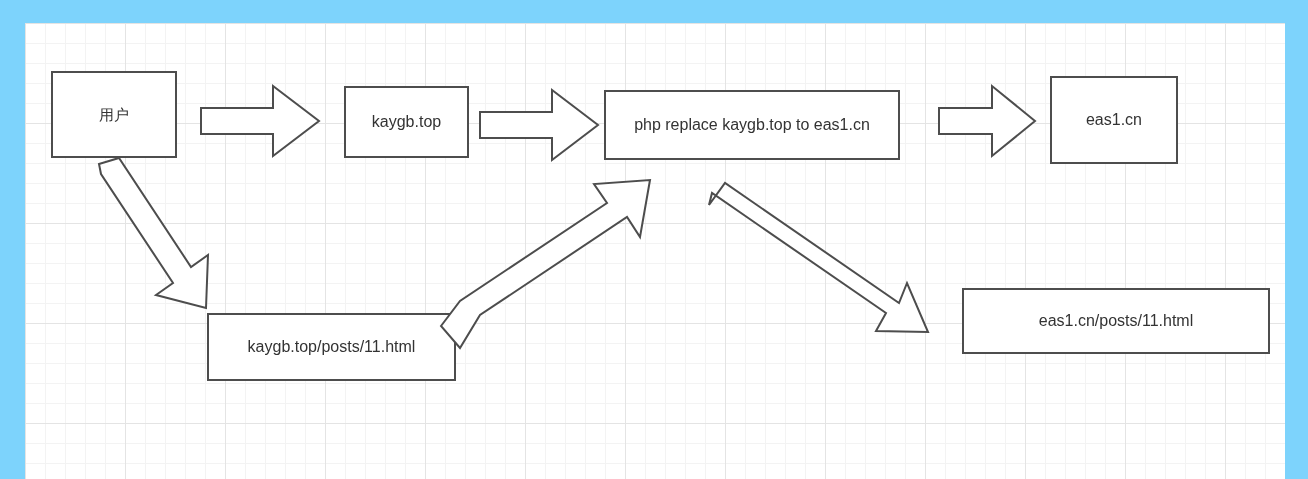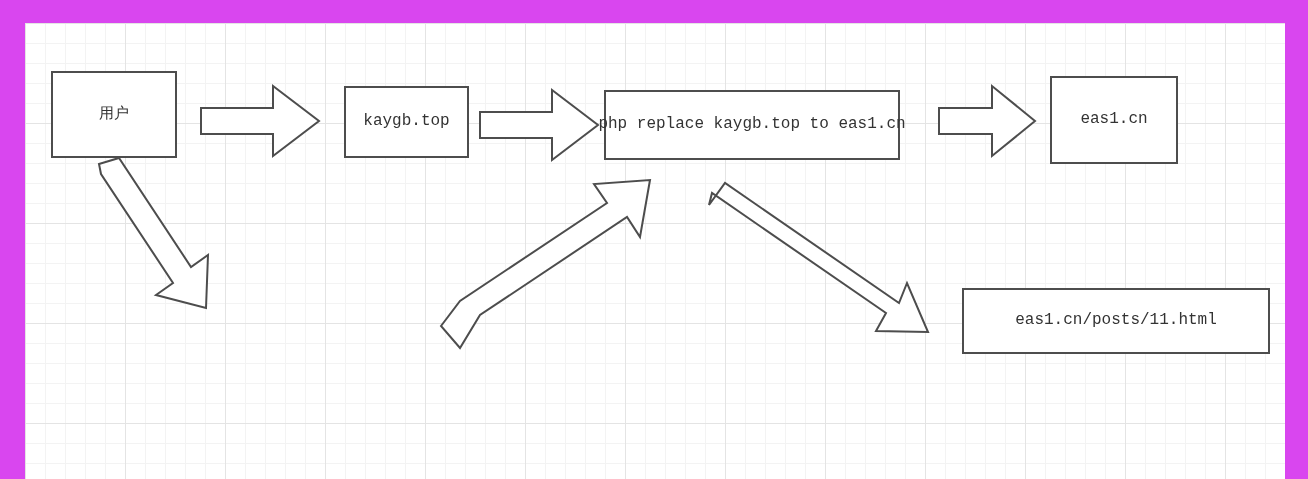--- a/index.html
+++ b/index.html
@@ -5,22 +5,22 @@
   html, body {
     margin: 0;
     padding: 0;
     background: #f2f2f2;
   }
   #canvas {
     position: relative;
     width: 1308px;
     height: 479px;
     overflow: hidden;
-    background: #d946ef;
-    font-family: Liberation Mono, monospace;
+    background: #7dd3fc;
+    font-family: Liberation Sans, sans-serif;
   }
   #grid {
     position: absolute;
     left: 25px;
     top: 23px;
     width: 1260px;
     height: 456px;
     background-color: #ffffff;
     background-image:
       linear-gradient(to right, #e4e4e4 1px, transparent 1px),
@@ -74,20 +74,21 @@
   <div id="grid"></div>
 
   <div class="node shape node-cjk" style="left:51px; top:71px; width:126px; height:87px;">用户</div>
 
   <div class="node shape" style="left:344px; top:86px; width:125px; height:72px;text-align:center;">kaygb.top</div>
 
   <div class="node shape" style="left:604px; top:90px; width:296px; height:70px;text-align:center;">php replace kaygb.top to eas1.cn</div>
 
   <div class="node shape" style="left:1050px; top:76px; width:128px; height:88px;">eas1.cn</div>
 
+  <div class="node shape" style="left:207px; top:313px; width:249px; height:68px;">kaygb.top/posts/11.html</div>
 
   <div class="node shape" style="left:962px; top:288px; width:308px; height:66px;">eas1.cn/posts/11.html</div>
 
   <svg class="shape" style="left:199px; top:84px;" width="122" height="74" viewBox="0 0 122 74">
     <path class="arrow-path" d="M 2,24 L 74,24 L 74,2 L 120,37 L 74,72 L 74,50 L 2,50 Z"></path>
   </svg>
 
   <svg class="shape" style="left:478px; top:88px;" width="122" height="74" viewBox="0 0 122 74">
     <path class="arrow-path" d="M 2,24 L 74,24 L 74,2 L 120,37 L 74,72 L 74,50 L 2,50 Z"></path>
   </svg>

